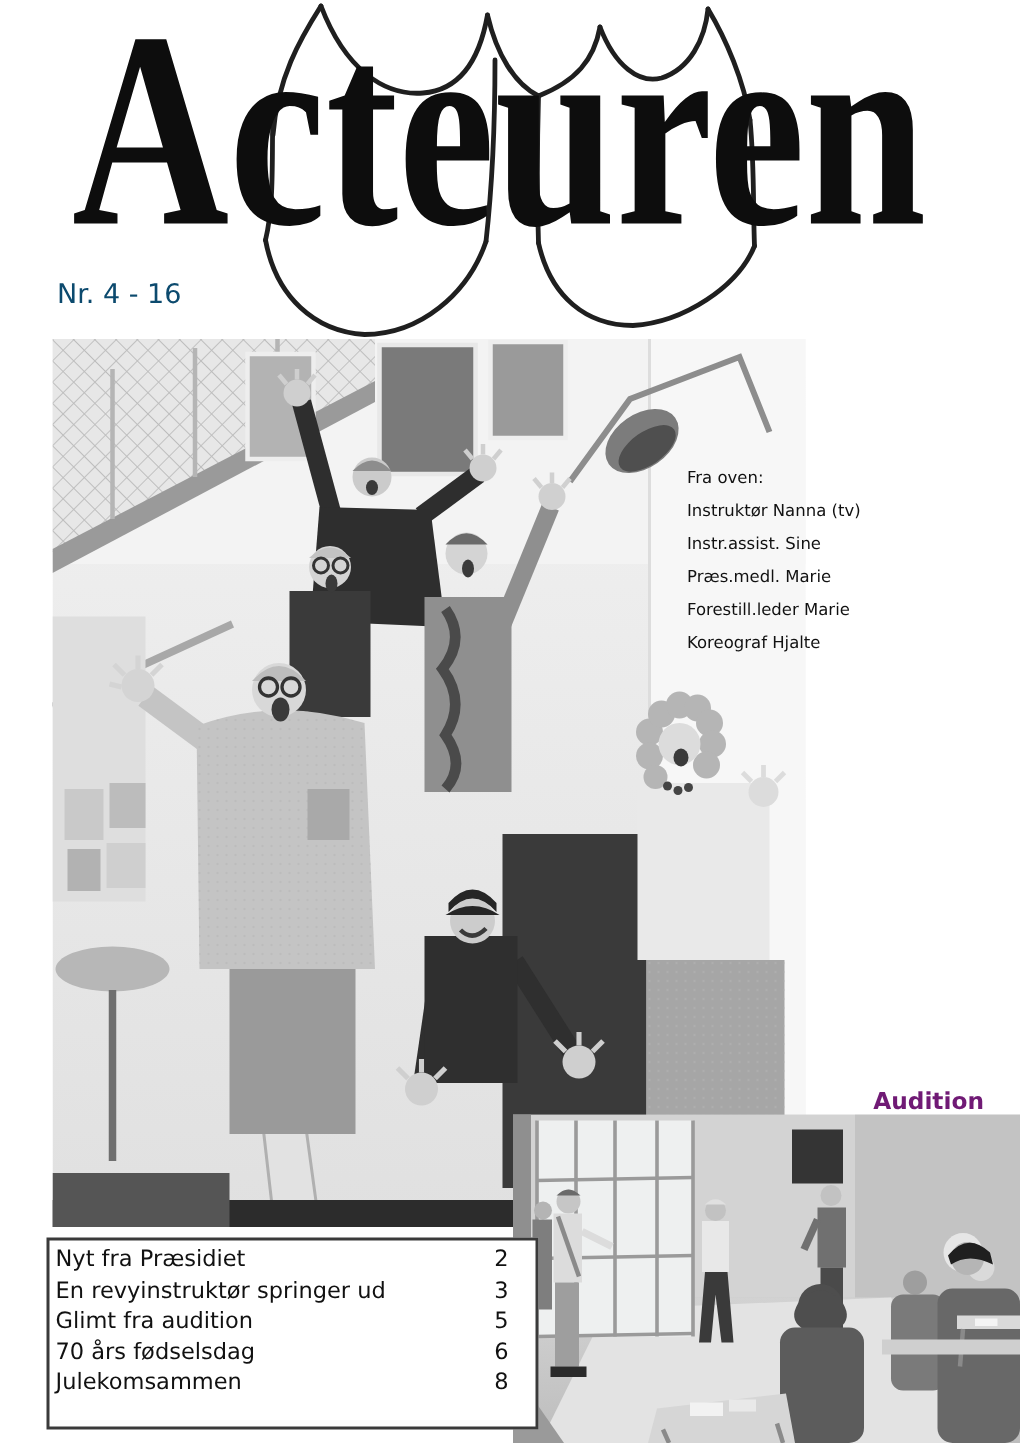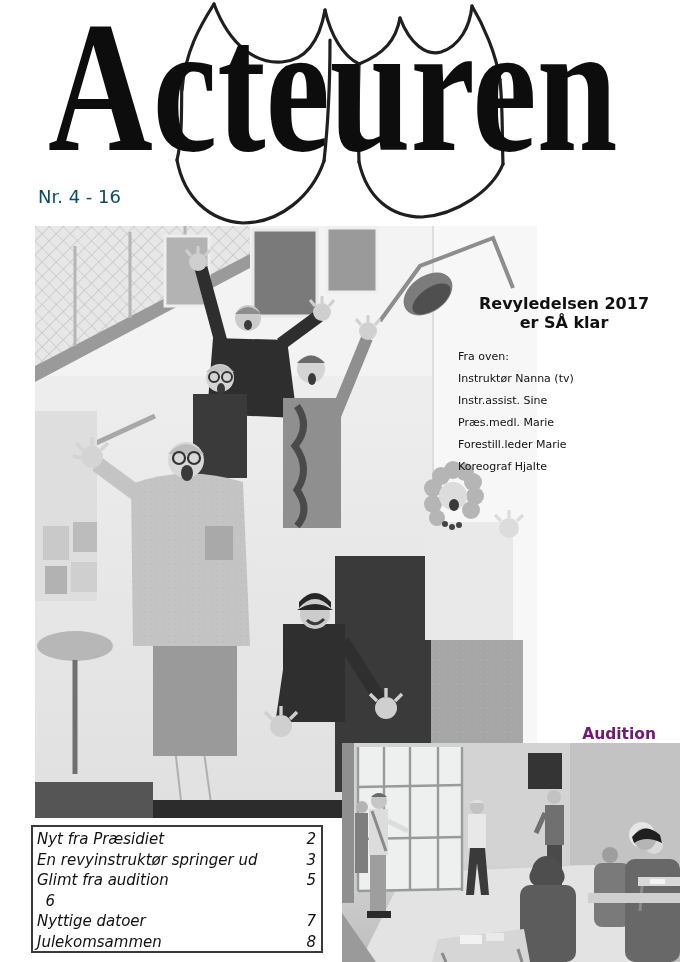--- a/index.html
+++ b/index.html
@@ -20,24 +20,23 @@
   .audition-photo{position:absolute;left:342px;top:743px;width:338px;height:219px;}
   .lead-block{position:absolute;left:458px;top:294px;width:212px;}
   .lead-heading{font-size:16px;font-weight:bold;text-align:center;line-height:19px;white-space:nowrap;}
   .lead-caption{margin-top:14px;font-size:11px;line-height:22px;}
   .lead-caption div{white-space:nowrap;}
   .audition-label{
     position:absolute;left:538px;top:725px;width:118px;text-align:right;
     font-size:15.5px;font-weight:600;color:#701a75;
   }
   .toc-box{
-    position:absolute;left:31px;top:825px;width:292px;height:128px;
+    position:absolute;left:31px;top:825px;width:328px;height:128px;
     border:2px solid #3a3a3a;background:#ffffff;box-sizing:border-box;
-    padding:2px 5px 0 4px;
-    font-style:italic;
+    padding:2px 18px 0 4px;
   }
   .toc-row{display:flex;justify-content:space-between;font-size:15px;line-height:20.5px;}
   .toc-row .toc-label{white-space:nowrap;}
   .toc-row .toc-page{width:18px;text-align:right;}
   svg{display:block;}
 </style>
 </head>
 <body>
 
 <div class="page">
@@ -226,24 +225,20 @@
           <line x1="466" y1="295" x2="460" y2="289"></line>
           <line x1="482" y1="295" x2="488" y2="289"></line>
         </g>
     </g>
 
     <rect x="0" y="574" width="310" height="18" fill="#2c2c2c"></rect>
     <rect x="0" y="556" width="118" height="36" fill="#555555"></rect>
   </svg>
 
   <div class="lead-block">
-    <div class="lead-heading">
-      <div>Revyledelsen 2017</div>
-      <div>er SÅ klar</div>
-    </div>
     <div class="lead-caption">
       <div>Fra oven:</div>
       <div>Instruktør Nanna (tv)</div>
       <div>Instr.assist. Sine</div>
       <div>Præs.medl. Marie</div>
       <div>Forestill.leder Marie</div>
       <div>Koreograf Hjalte</div>
     </div>
   </div>
 
@@ -338,25 +333,22 @@
     </div>
     <div class="toc-row">
       <span class="toc-label">En revyinstruktør springer ud</span>
       <span class="toc-page">3</span>
     </div>
     <div class="toc-row">
       <span class="toc-label">Glimt fra audition</span>
       <span class="toc-page">5</span>
     </div>
     <div class="toc-row">
+      <span class="toc-label">70 års fødselsdag</span>
       <span class="toc-page">6</span>
-    </div>
-    <div class="toc-row">
-      <span class="toc-label">Nyttige datoer</span>
-      <span class="toc-page">7</span>
     </div>
     <div class="toc-row">
       <span class="toc-label">Julekomsammen</span>
       <span class="toc-page">8</span>
     </div>
   </div>
 
 </div>
 
 </body></html>

